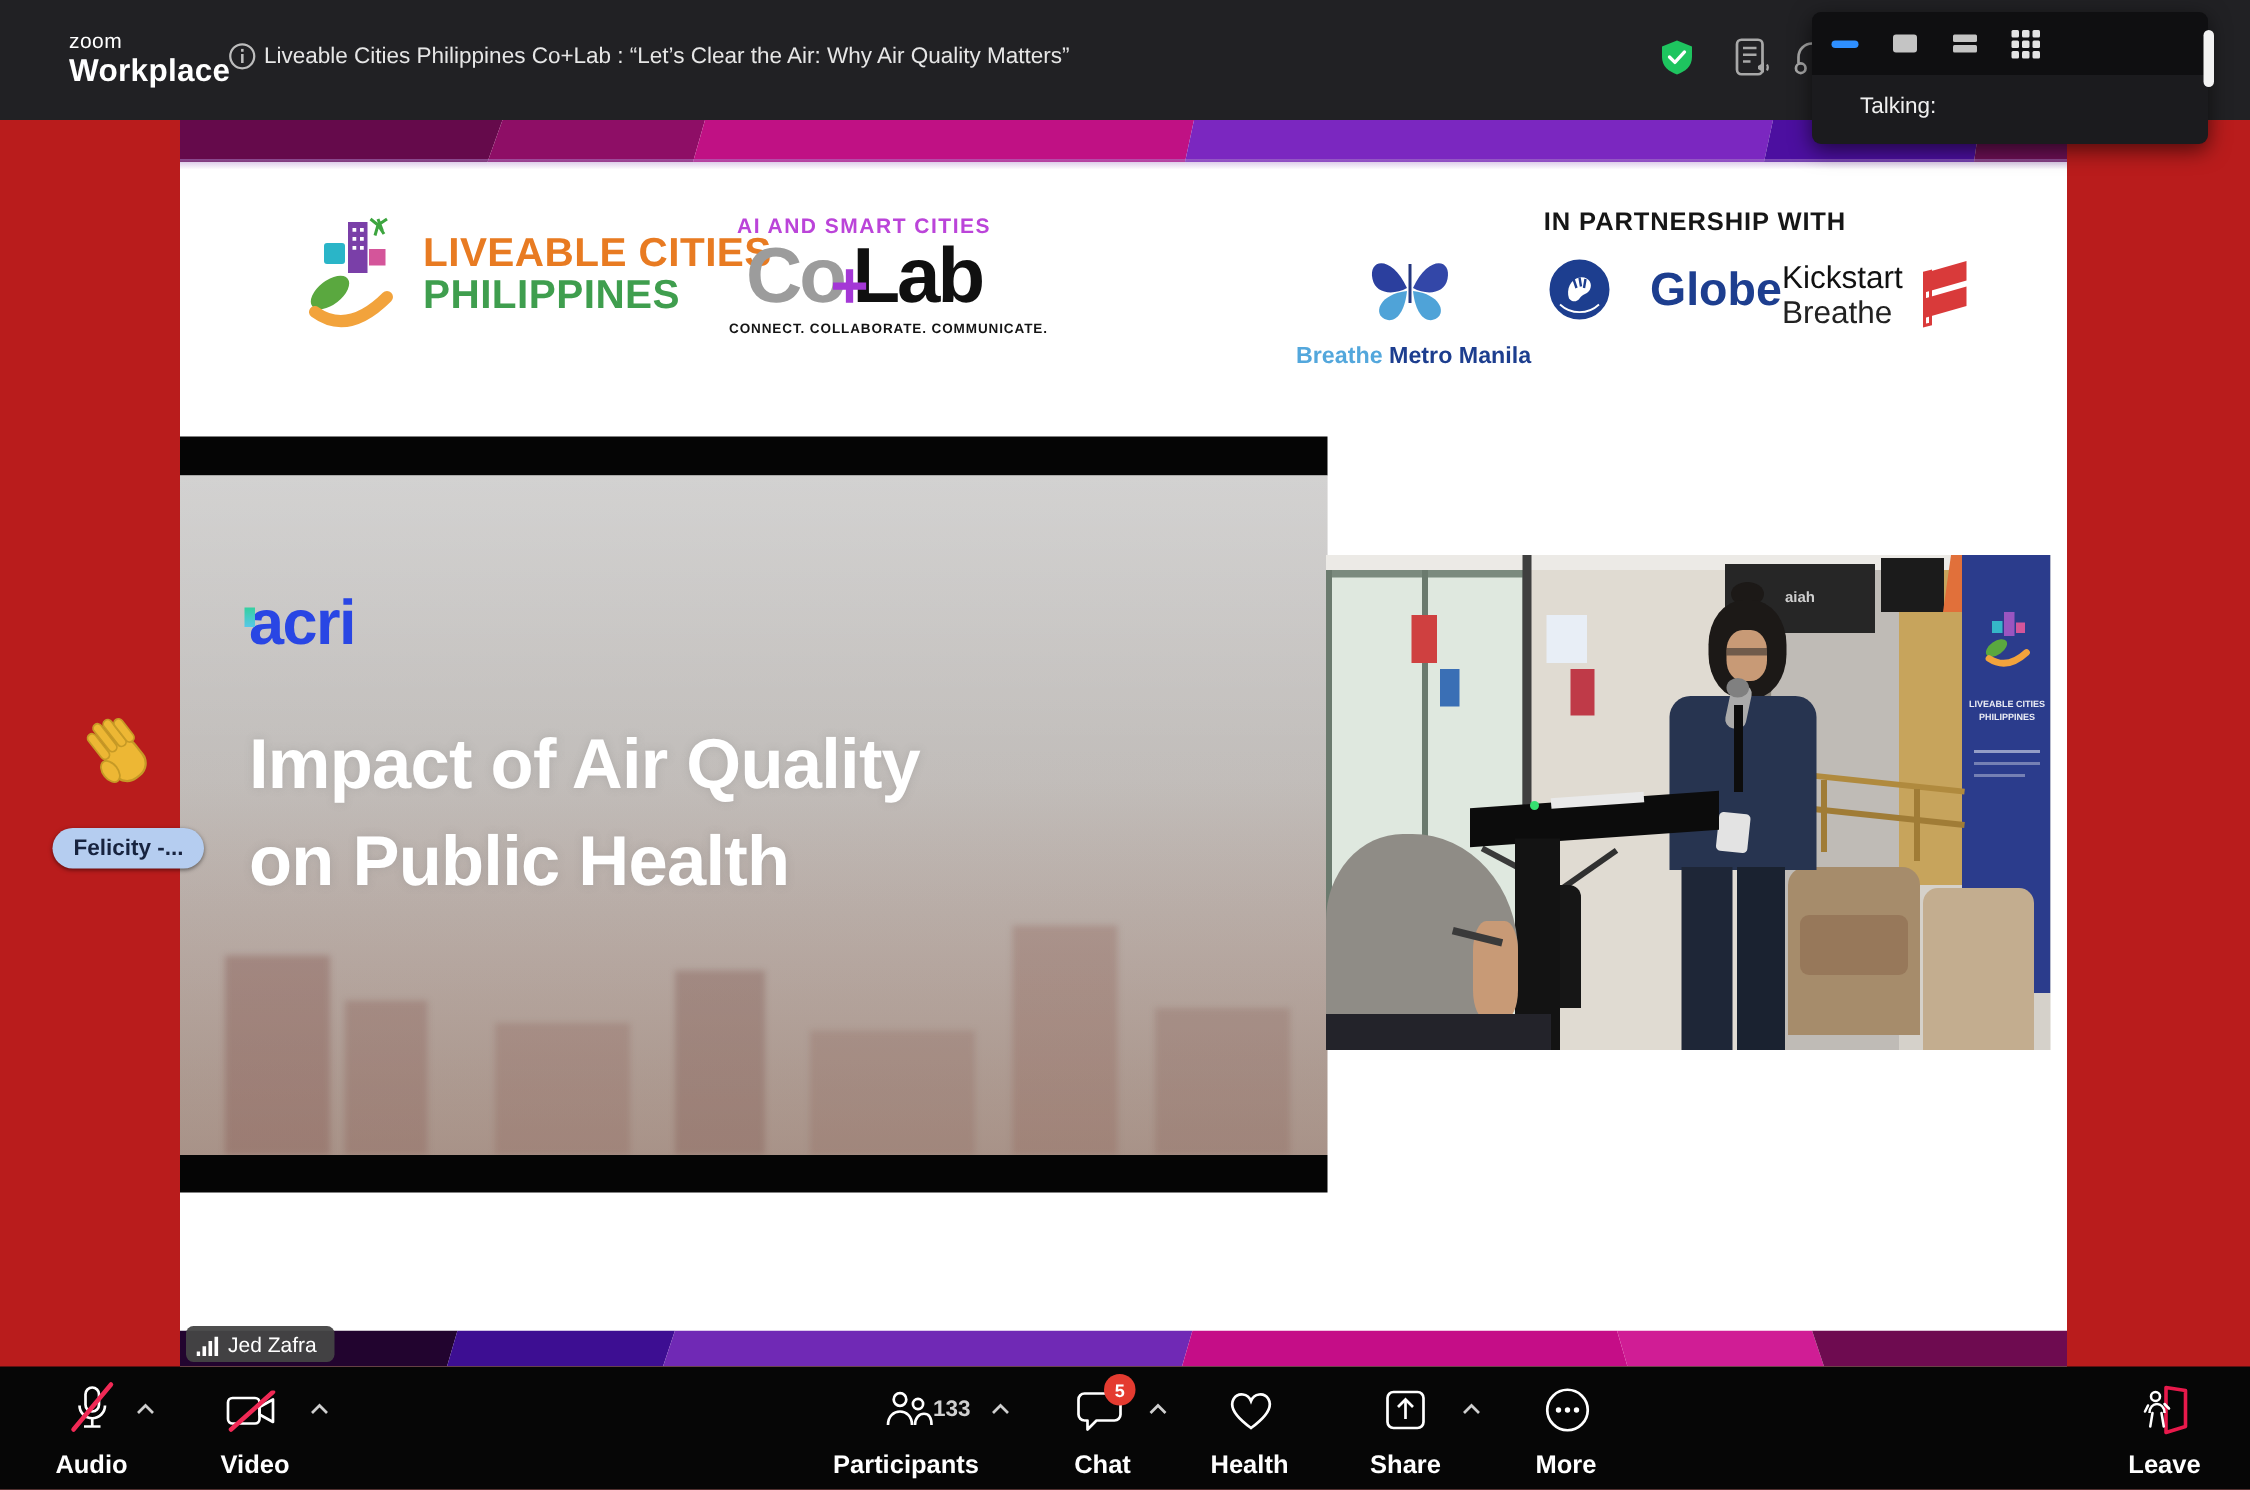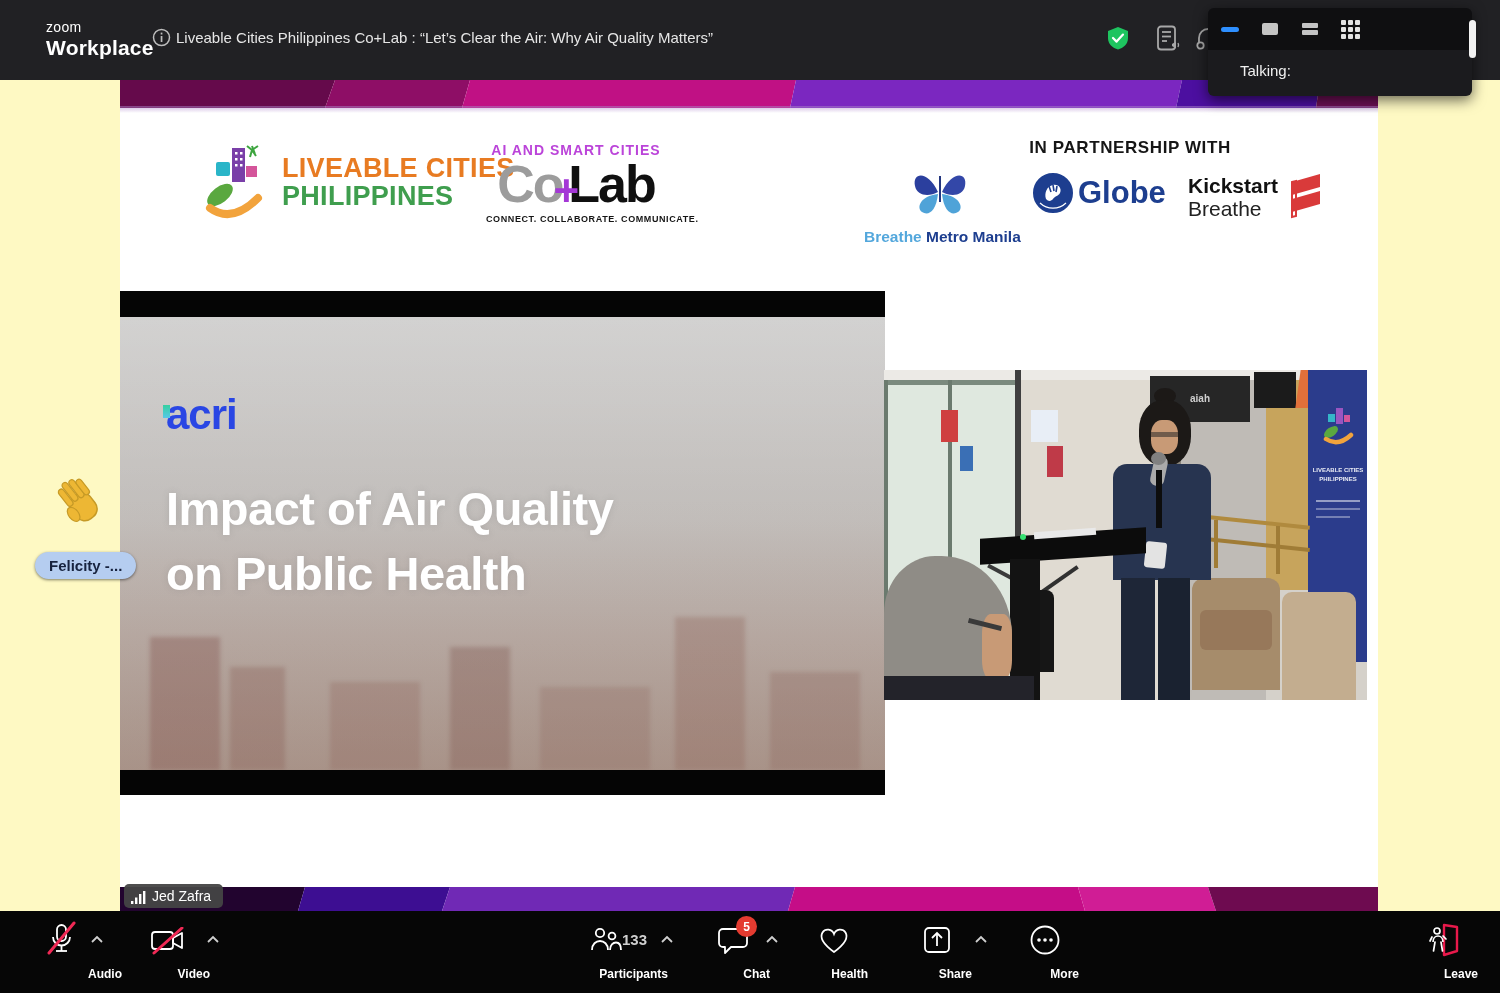--- a/index.html
+++ b/index.html
@@ -1,17 +1,17 @@
 <!DOCTYPE html>
 <html><head>
 <meta charset="utf-8">
 <style>
   html,body{margin:0;padding:0;background:#000;}
   body{font-family:"Liberation Sans",sans-serif;-webkit-font-smoothing:antialiased;}
-  .stage{position:relative;width:1500px;height:993px;background:#fef9c3;overflow:hidden;}
+  .stage{position:relative;width:1500px;height:993px;background:#b91c1c;overflow:hidden;}
   
   .topbar{position:absolute;left:0;top:0;width:1500px;height:80px;background:#212124;}
   .zoomlogo{position:absolute;left:46px;top:20px;color:#fff;line-height:1;}
   .zoomlogo .l1{font-size:14px;font-weight:500;letter-spacing:.3px;}
   .zoomlogo .l2{font-size:21px;font-weight:700;margin-top:3px;letter-spacing:.2px;}
   .mtitle{position:absolute;left:176px;top:29px;font-size:15px;color:#e6e6e6;white-space:nowrap;}
   .infoic{position:absolute;left:152px;top:28px;}
   .tb-ic{position:absolute;}
   
   .vpanel{position:absolute;left:1208px;top:8px;width:264px;height:88px;background:#1b1b1e;border-radius:6px;box-shadow:0 4px 14px rgba(0,0,0,.6);z-index:40;}
@@ -39,24 +39,24 @@
   .colab .word{font-size:52px;font-weight:800;line-height:1.0;letter-spacing:-2px;}
   .colab .co{color:#9c9c9c;}
   .colab .plus{color:#a437d6;margin:0 -9px;position:relative;top:4px;font-size:44px;}
   .colab .lab{color:#101010;}
   .colab .tag2{color:#141414;font-weight:700;font-size:9px;letter-spacing:.6px;margin-top:4px;white-space:nowrap;}
   .pship{position:absolute;left:790px;top:58px;width:440px;text-align:center;color:#161616;font-weight:800;font-size:17px;letter-spacing:.6px;}
   .breathe{position:absolute;left:744px;top:84px;width:152px;text-align:center;}
   .breathe .t{font-size:15.5px;font-weight:800;margin-top:2px;white-space:nowrap;}
   .breathe .b1{color:#53a7dc;}
   .breathe .b2{color:#1d3e8f;}
-  .globe{position:absolute;left:912px;top:92px;display:flex;align-items:center;gap:4px;}
+  .globe{position:absolute;left:912px;top:92px;display:flex;align-items:center;gap:26px;}
   .globe .t{color:#1d3e8f;font-weight:700;font-size:31px;}
   .kick{position:absolute;left:1068px;top:94px;display:flex;gap:8px;align-items:flex-start;}
-  .kick .t1{color:#111;font-weight:700;font-size:21px;line-height:1.1;}
+  .kick .t1{color:#111;font-weight:400;font-size:21px;line-height:1.1;}
   .kick .t2{color:#222;font-weight:500;font-size:21px;line-height:1.1;}
   
   .deck{position:absolute;left:0;top:211px;width:765px;height:504px;}
   .deckbar{position:absolute;left:0;width:765px;height:26px;background:#050505;}
   .slideimg{position:absolute;left:0;top:26px;width:765px;height:453px;overflow:hidden;
     background:linear-gradient(180deg,#c9c8c7 0%,#c2bebb 45%,#b7aca6 72%,#a99a91 100%);}
   .bldg{position:absolute;filter:blur(2px);}
   .smog{position:absolute;left:0;top:0;width:100%;height:100%;background:linear-gradient(180deg,rgba(255,255,255,.18) 0%,rgba(255,255,255,0) 40%,rgba(165,120,104,.22) 100%);}
   .acri{position:absolute;left:46px;top:74px;font-size:42px;font-weight:800;color:#2946e4;letter-spacing:-1px;}
   .acri .bar{position:absolute;left:-3px;top:14px;width:7px;height:13px;background:linear-gradient(180deg,#35d0a0,#57c8e8);}
@@ -67,21 +67,21 @@
   .v{position:absolute;}
   .aiah{color:#cfcfcf;font-size:10px;font-weight:600;text-align:center;line-height:46px;}
   .bantxt{color:rgba(255,255,255,.9);font-size:6px;font-weight:700;text-align:center;line-height:1.5;}
   
   .reaction{position:absolute;left:52px;top:474px;z-index:30;}
   .reactpill{position:absolute;left:35px;top:552px;z-index:30;background:#b5cdf0;color:#17233f;font-weight:700;font-size:15px;padding:5px 14px;border-radius:16px;box-shadow:0 1px 3px rgba(0,0,0,.5);white-space:nowrap;}
   .jed{position:absolute;left:124px;top:884px;z-index:30;background:rgba(68,68,68,.95);border-radius:5px;color:#fff;font-size:14px;display:flex;align-items:flex-end;gap:6px;padding:4px 12px 4px 7px;}
   
   .toolbar{position:absolute;left:0;top:911px;width:1500px;height:82px;background:#060606;}
   .tbtn{position:absolute;cursor:pointer;}
-  .tlabel{position:absolute;top:56px;color:#fff;font-size:12px;font-weight:600;text-align:right;}
+  .tlabel{position:absolute;top:56px;color:#fff;font-size:17px;font-weight:600;text-align:center;}
   .count{position:absolute;left:622px;top:20px;color:#cfcfcf;font-size:15px;font-weight:600;}
   .chev{position:absolute;}
   .badge{position:absolute;left:736px;top:5px;width:21px;height:21px;border-radius:50%;background:#e43b30;color:#fff;font-size:12px;font-weight:700;display:flex;align-items:center;justify-content:center;z-index:2;}
 </style>
 </head>
 <body>
 
 <div class="stage">
 
   <div class="topbar">

